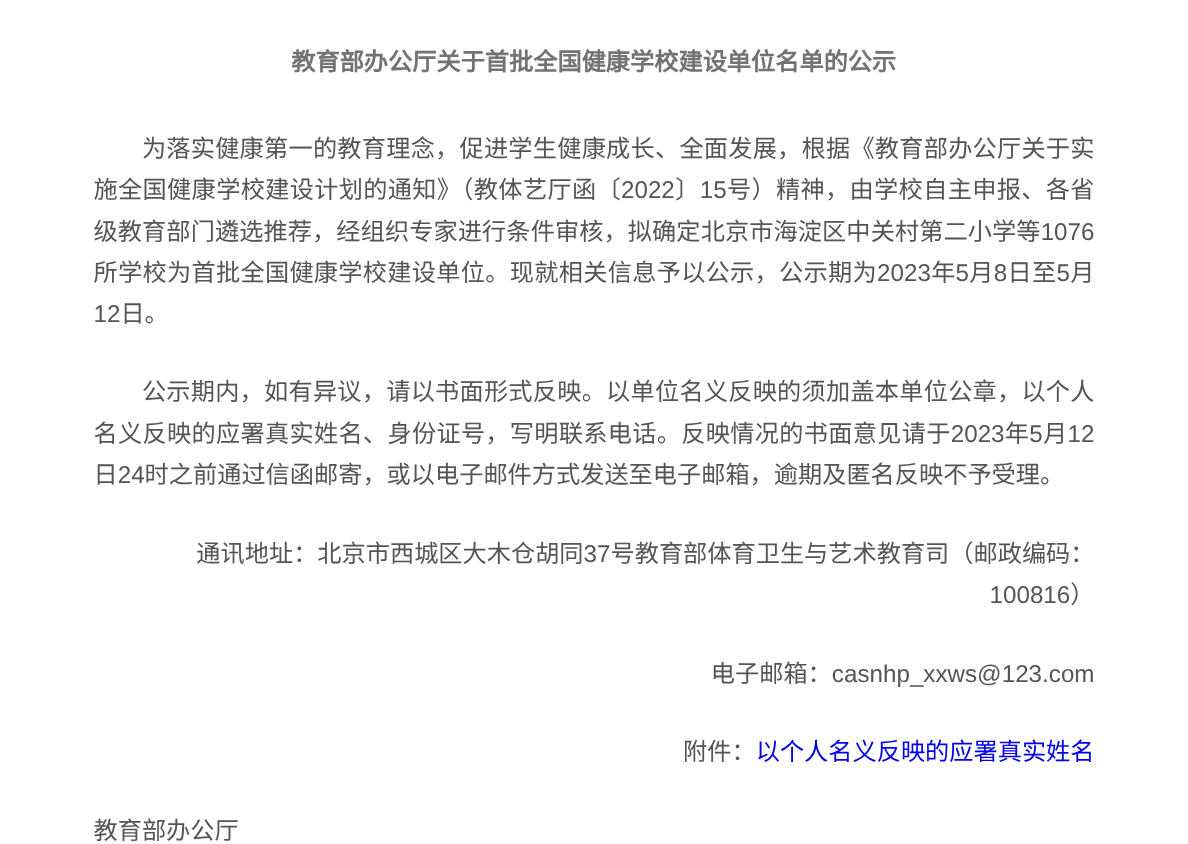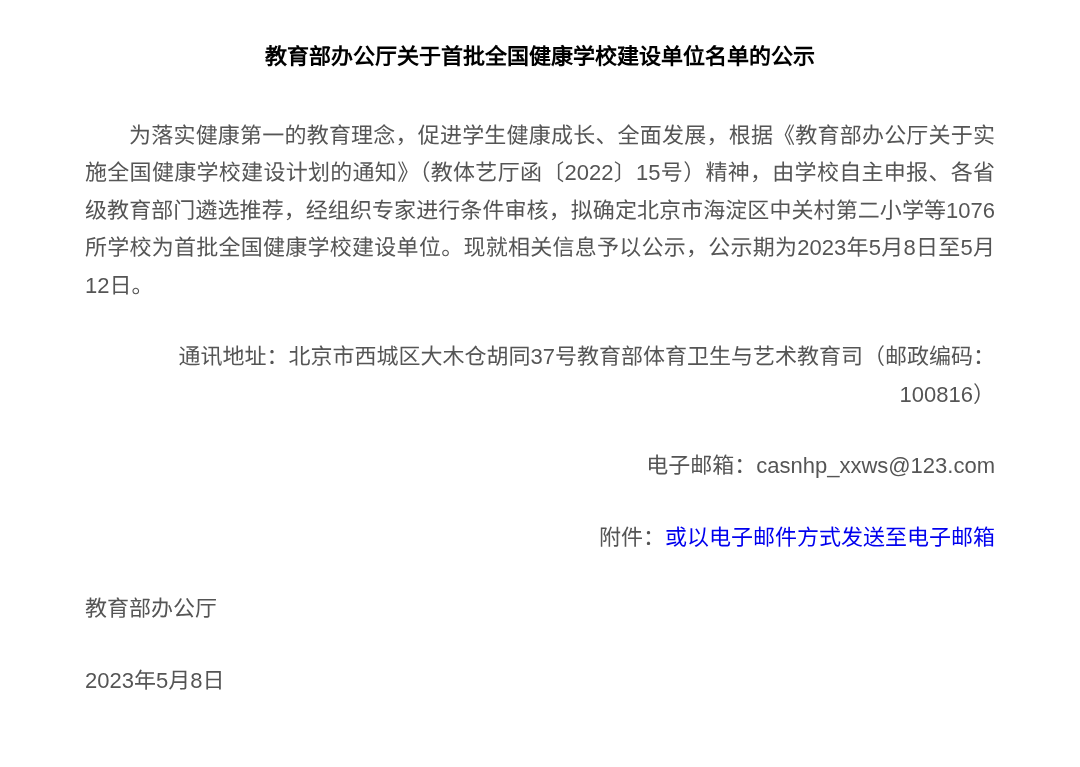--- a/index.html
+++ b/index.html
@@ -18,21 +18,21 @@
   .doc {
     width: 910px;
     margin: 0 auto;
     padding-top: 42px;
     color: #555555;
   }
   .doc-title {
     font-size: 22px;
     font-weight: 700;
     line-height: 1.4;
-    color: #000000;
+    color: #737373;
     text-align: center;
     margin: 0 0 44px 0;
   }
   .doc p {
     font-size: 22px;
     line-height: 37.5px;
     color: #555555;
     text-align: justify;
     text-justify: inter-character;
     text-indent: 2em;
@@ -53,24 +53,25 @@
 </style>
 </head>
 <body>
 
 <div class="doc">
 
   <h1 class="doc-title">教育部办公厅关于首批全国健康学校建设单位名单的公示</h1>
 
   <p>为落实健康第一的教育理念，促进学生健康成长、全面发展，根据《教育部办公厅关于实施全国健康学校建设计划的通知》（教体艺厅函〔2022〕15号）精神，由学校自主申报、各省级教育部门遴选推荐，经组织专家进行条件审核，拟确定北京市海淀区中关村第二小学等1076所学校为首批全国健康学校建设单位。现就相关信息予以公示，公示期为2023年5月8日至5月12日。</p>
 
+  <p>公示期内，如有异议，请以书面形式反映。以单位名义反映的须加盖本单位公章，以个人名义反映的应署真实姓名、身份证号，写明联系电话。反映情况的书面意见请于2023年5月12日24时之前通过信函邮寄，或以电子邮件方式发送至电子邮箱，逾期及匿名反映不予受理。</p>
 
   <p class="no-justify">通讯地址：北京市西城区大木仓胡同37号教育部体育卫生与艺术教育司（邮政编码：100816）</p>
 
   <p class="no-justify"><span>电子邮箱：</span><span>casnhp_xxws@123.com</span></p>
 
-  <p class="no-justify"><span>附件：</span><a class="attachment-link" href="#">或以电子邮件方式发送至电子邮箱</a></p>
+  <p class="no-justify"><span>附件：</span><a class="attachment-link" href="#">以个人名义反映的应署真实姓名</a></p>
 
   <p class="align-right">教育部办公厅</p>
 
   <p class="align-right">2023年5月8日</p>
 
 </div>
 
 </body></html>

